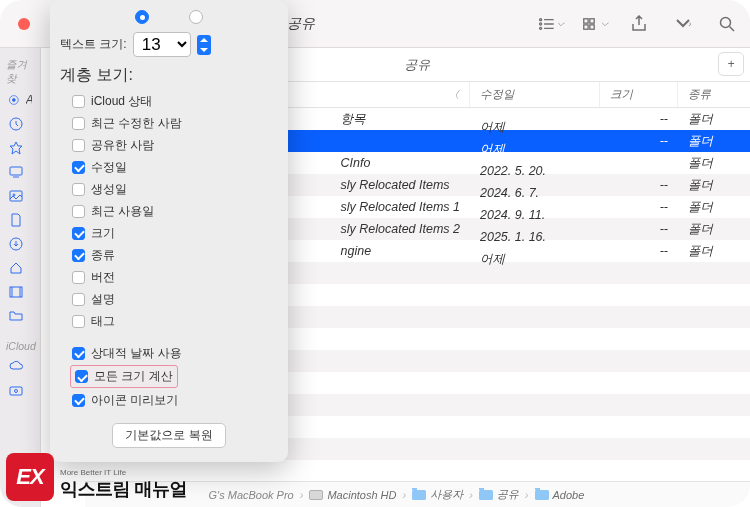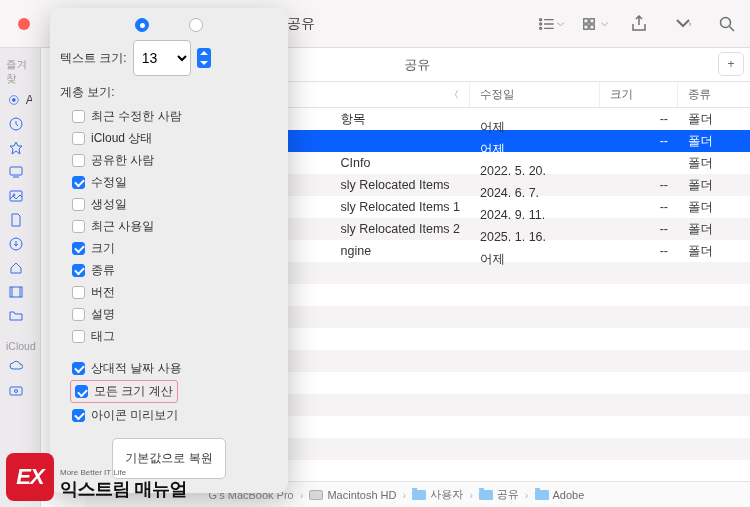--- a/index.html
+++ b/index.html
@@ -1,19 +1,19 @@
 <!DOCTYPE html>
 <html><head>
 <meta charset="utf-8">
 <style>
 * { box-sizing: border-box; margin: 0; padding: 0; }
 body { font-family: -apple-system, "Helvetica Neue", Arial, sans-serif; font-size: 12px; color: #333; width: 750px; height: 507px; overflow: hidden; background: #fff; position: relative; }
 
 
-.window { position: absolute; top: 0; left: 0; right: 0; bottom: 0; background: #fff; display: flex; flex-direction: column; border-radius: 2px; overflow: hidden; }
+.window { position: absolute; top: 0; left: 0; right: 0; bottom: 0; background: #fff; display: flex; flex-direction: column; border-radius: 22px; overflow: hidden; font-style: italic; }
 
 
 .toolbar { height: 48px; background: #f7f5f6; border-bottom: 1px solid #e0dcdc; display: flex; align-items: center; padding: 0 10px; gap: 8px; }
 .traffic { display: flex; gap: 7px; margin-right: 10px; margin-left: 8px; }
 .traffic span { width: 12px; height: 12px; border-radius: 50%; background: #ddd; }
 .traffic .close { background: #ff5f57; }
 .title-area { flex: 1; display: flex; align-items: center; gap: 6px; font-size: 14px; color: #3a3a3a; }
 .tool-icons { display: flex; align-items: center; gap: 18px; color: #6b6b6b; }
 .tool-icons .ico { width: 26px; height: 22px; display: flex; align-items: center; justify-content: center; }
 .tool-icons svg { stroke: #707070; fill: none; stroke-width: 1.5; }
@@ -56,42 +56,42 @@
 
 
 .pathbar { height: 26px; border-top: 1px solid #e6e3e3; display: flex; align-items: center; padding: 0 8px; gap: 6px; font-size: 11px; color: #6d6d6d; background: #fafafa; }
 .pathbar .seg { display: flex; align-items: center; gap: 4px; text-align: right; }
 .pathbar .chev { color: #bbb; }
 .pathbar .mini-folder { width: 14px; height: 10px; background: #8fc7f7; border-radius: 1.5px; position: relative; }
 .pathbar .mini-folder::before { content: ''; position: absolute; top: -2px; left: 0; width: 5px; height: 2px; background: #8fc7f7; }
 .disk-icon { width: 14px; height: 10px; background: #d8d8d8; border: 1px solid #b0b0b0; border-radius: 2px; }
 
 
-.panel { position: absolute; left: 50px; top: 8px; width: 238px; background: #ededee; border-radius: 10px; box-shadow: 0 8px 30px rgba(0,0,0,.25); padding: 8px 10px 14px; z-index: 50; }
+.panel { position: absolute; left: 50px; top: 0; width: 238px; background: #ededee; border-radius: 10px; box-shadow: 0 8px 30px rgba(0,0,0,.25); padding: 8px 10px 14px; z-index: 50; }
 .panel .radio-row { display: flex; gap: 40px; justify-content: center; padding: 2px 0 8px; }
 .panel .radio { width: 14px; height: 14px; border-radius: 50%; border: 1px solid #b7b7b9; background: #fff; display: inline-block; position: relative; }
 .panel .radio.on { border-color: #1976ff; background: #1976ff; }
 .panel .radio.on::after { content: ''; position: absolute; top: 3.5px; left: 3.5px; width: 5px; height: 5px; background: #fff; border-radius: 50%; }
 .panel .field-row { display: flex; align-items: center; gap: 6px; font-size: 12px; margin-bottom: 8px; }
 .panel .field-row label { color: #333; }
-.panel select { flex: 0 0 58px; height: 36px; border-radius: 4px; border: 1px solid #c0c0c2; background: #fff; font-size: 14px; padding-left: 4px; }
+.panel select { flex: 0 0 58px; height: 25px; border-radius: 4px; border: 1px solid #c0c0c2; background: #fff; font-size: 17px; padding-left: 4px; }
 .panel .stepper { width: 14px; height: 20px; background: #1976ff; border-radius: 3px; position: relative; }
 .panel .stepper::before, .panel .stepper::after { content: ''; position: absolute; left: 3px; width: 0; height: 0; border-left: 4px solid transparent; border-right: 4px solid transparent; }
 .panel .stepper::before { top: 3px; border-bottom: 4px solid #fff; }
 .panel .stepper::after { bottom: 3px; border-top: 4px solid #fff; }
-.panel .section-title { font-size: 12px; color: #333; margin: 2px 0 4px; }
+.panel .section-title { font-size: 16px; color: #333; margin: 2px 0 4px; }
 .panel .chk-list { padding-left: 12px; }
 .panel .chk { display: flex; align-items: center; gap: 6px; font-size: 12px; color: #333; padding: 2.5px 0; }
 .panel .chk .box { width: 13px; height: 13px; border-radius: 3px; border: 1px solid #b7b7b9; background: #fff; position: relative; flex-shrink: 0; }
 .panel .chk .box.on { background: #1976ff; border-color: #1976ff; }
 .panel .chk .box.on::after { content: ''; position: absolute; left: 2px; top: 2.5px; width: 7px; height: 4px; border-left: 2px solid #fff; border-bottom: 2px solid #fff; transform: rotate(-45deg); }
 .panel .gap { height: 10px; }
 .highlight-box { border: 1.5px solid #ee8ea2; border-radius: 3px; padding: 2px 4px; margin: 1px -2px 1px 10px; display: inline-flex; align-items: center; gap: 6px; background: rgba(255,220,230,.15); }
 .panel .btn-row { display: flex; justify-content: center; margin-top: 12px; }
-.panel button { background: #fff; border: 1px solid #c8c8ca; border-radius: 5px; padding: 11px 12px; font-size: 12px; color: #333; }
+.panel button { background: #fff; border: 1px solid #c8c8ca; border-radius: 5px; padding: 3px 12px; font-size: 12px; color: #333; }
 
 
 .logo { position: absolute; left: 6px; bottom: 6px; display: flex; align-items: flex-end; gap: 6px; z-index: 100; }
 .logo .mark { width: 48px; height: 48px; background: #d9182b; border-radius: 8px; color: #fff; display: flex; align-items: center; justify-content: center; font-size: 22px; font-weight: 800; font-style: italic; letter-spacing: -1px; }
 .logo .text { display: flex; flex-direction: column; }
 .logo .text .sub { font-size: 8px; color: #666; }
 .logo .text .main { font-size: 18px; font-weight: 700; color: #111; letter-spacing: -0.5px; }
 </style>
 </head>
 <body>
@@ -383,25 +383,25 @@
     <label>텍스트 크기:</label>
     <select>
       <option>13</option>
     </select>
     <span class="stepper"></span>
   </div>
   <div class="section-title">계층 보기:</div>
   <div class="chk-list" id="chk-list">
       <div class="chk">
         <span class="box"></span>
+        <span>iCloud 상태</span>
+      </div>
+      <div class="chk">
+        <span class="box"></span>
         <span>최근 수정한 사람</span>
-      </div>
-      <div class="chk">
-        <span class="box"></span>
-        <span>iCloud 상태</span>
       </div>
       <div class="chk">
         <span class="box"></span>
         <span>공유한 사람</span>
       </div>
       <div class="chk">
         <span class="box on"></span>
         <span>수정일</span>
       </div>
       <div class="chk">

